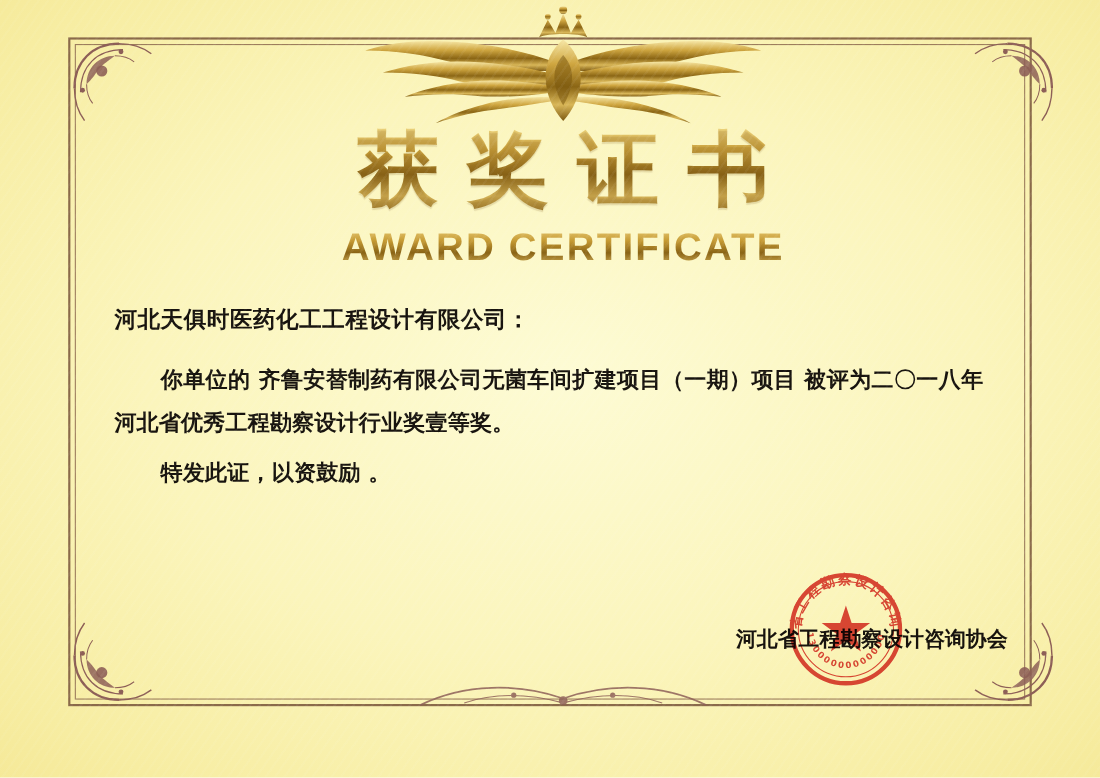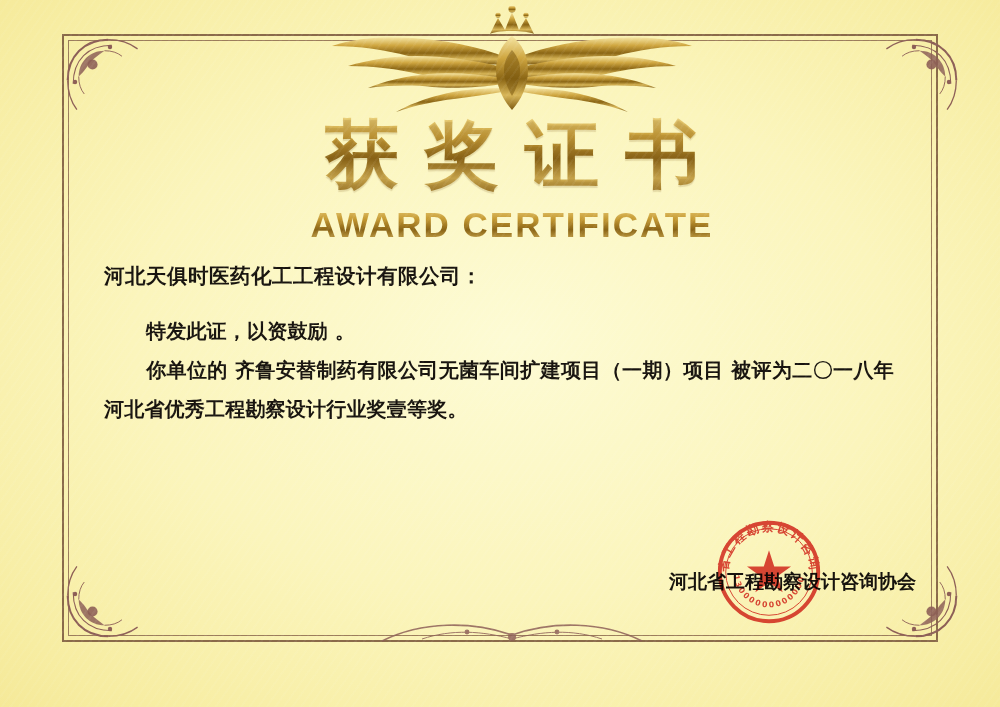--- a/index.html
+++ b/index.html
@@ -126,21 +126,21 @@
     -webkit-background-clip: text;
     background-clip: text;
     color: transparent;
     -webkit-text-fill-color: transparent;
   }
 
   
   .body-area {
     position: absolute;
     left: 104px;
-    top: 262px;
+    top: 276px;
     width: 790px;
     color: #17130e;
     font-family: "DejaVu Sans", "Liberation Sans", sans-serif;
   }
   .recipient {
     font-size: 20.5px;
     font-weight: bold;
     letter-spacing: .5px;
     margin-bottom: 22px;
   }
@@ -298,22 +298,22 @@
         <circle cx="214" cy="9" r="2.6"></circle>
       </g>
     </svg>
   </div>
 
   <div class="title-cn">获奖证书</div>
   <div class="title-en">AWARD CERTIFICATE</div>
 
   <div class="body-area">
     <div class="recipient">河北天俱时医药化工工程设计有限公司：</div>
+    <div class="para"><span class="indent"></span><span>你单位的 齐鲁安替制药有限公司无菌车间扩建项目（一期）项目 被评为二〇一八年河北省优秀工程勘察设计行业奖壹等奖。</span></div>
     <div class="para para2"><span class="indent"></span><span>特发此证，以资鼓励 。</span></div>
-    <div class="para"><span class="indent"></span><span>你单位的 齐鲁安替制药有限公司无菌车间扩建项目（一期）项目 被评为二〇一八年河北省优秀工程勘察设计行业奖壹等奖。</span></div>
   </div>
 
   <div class="sign-block">
     <div>河北省工程勘察设计咨询协会</div>
   </div>
 
 
   <div class="seal">
     <svg viewBox="0 0 120 120">
       <defs>

